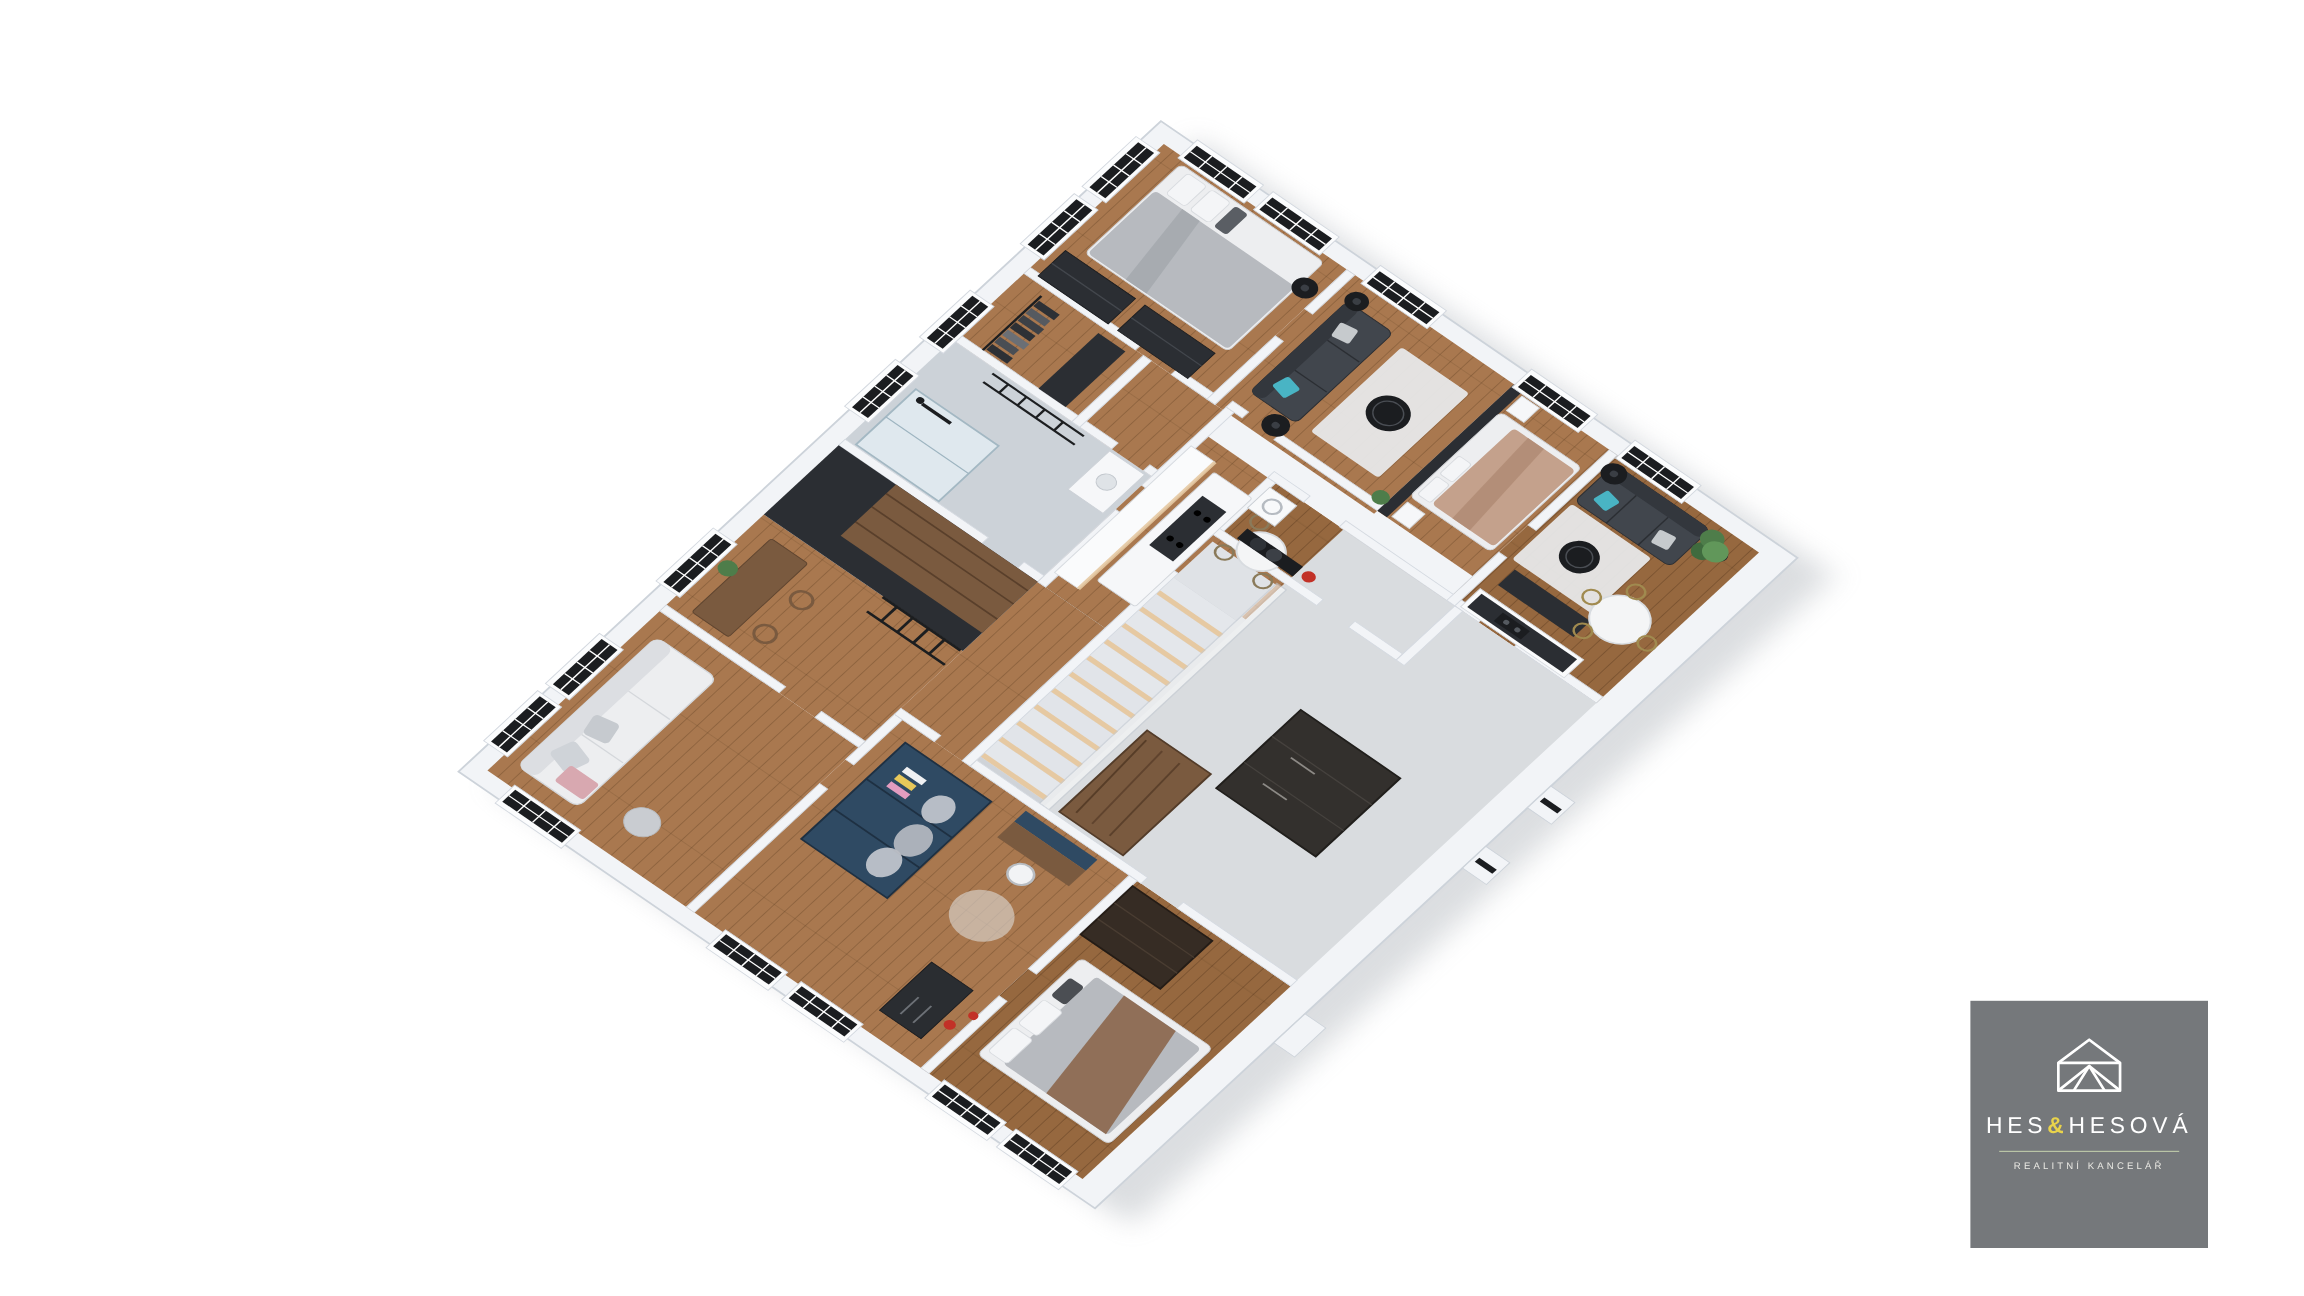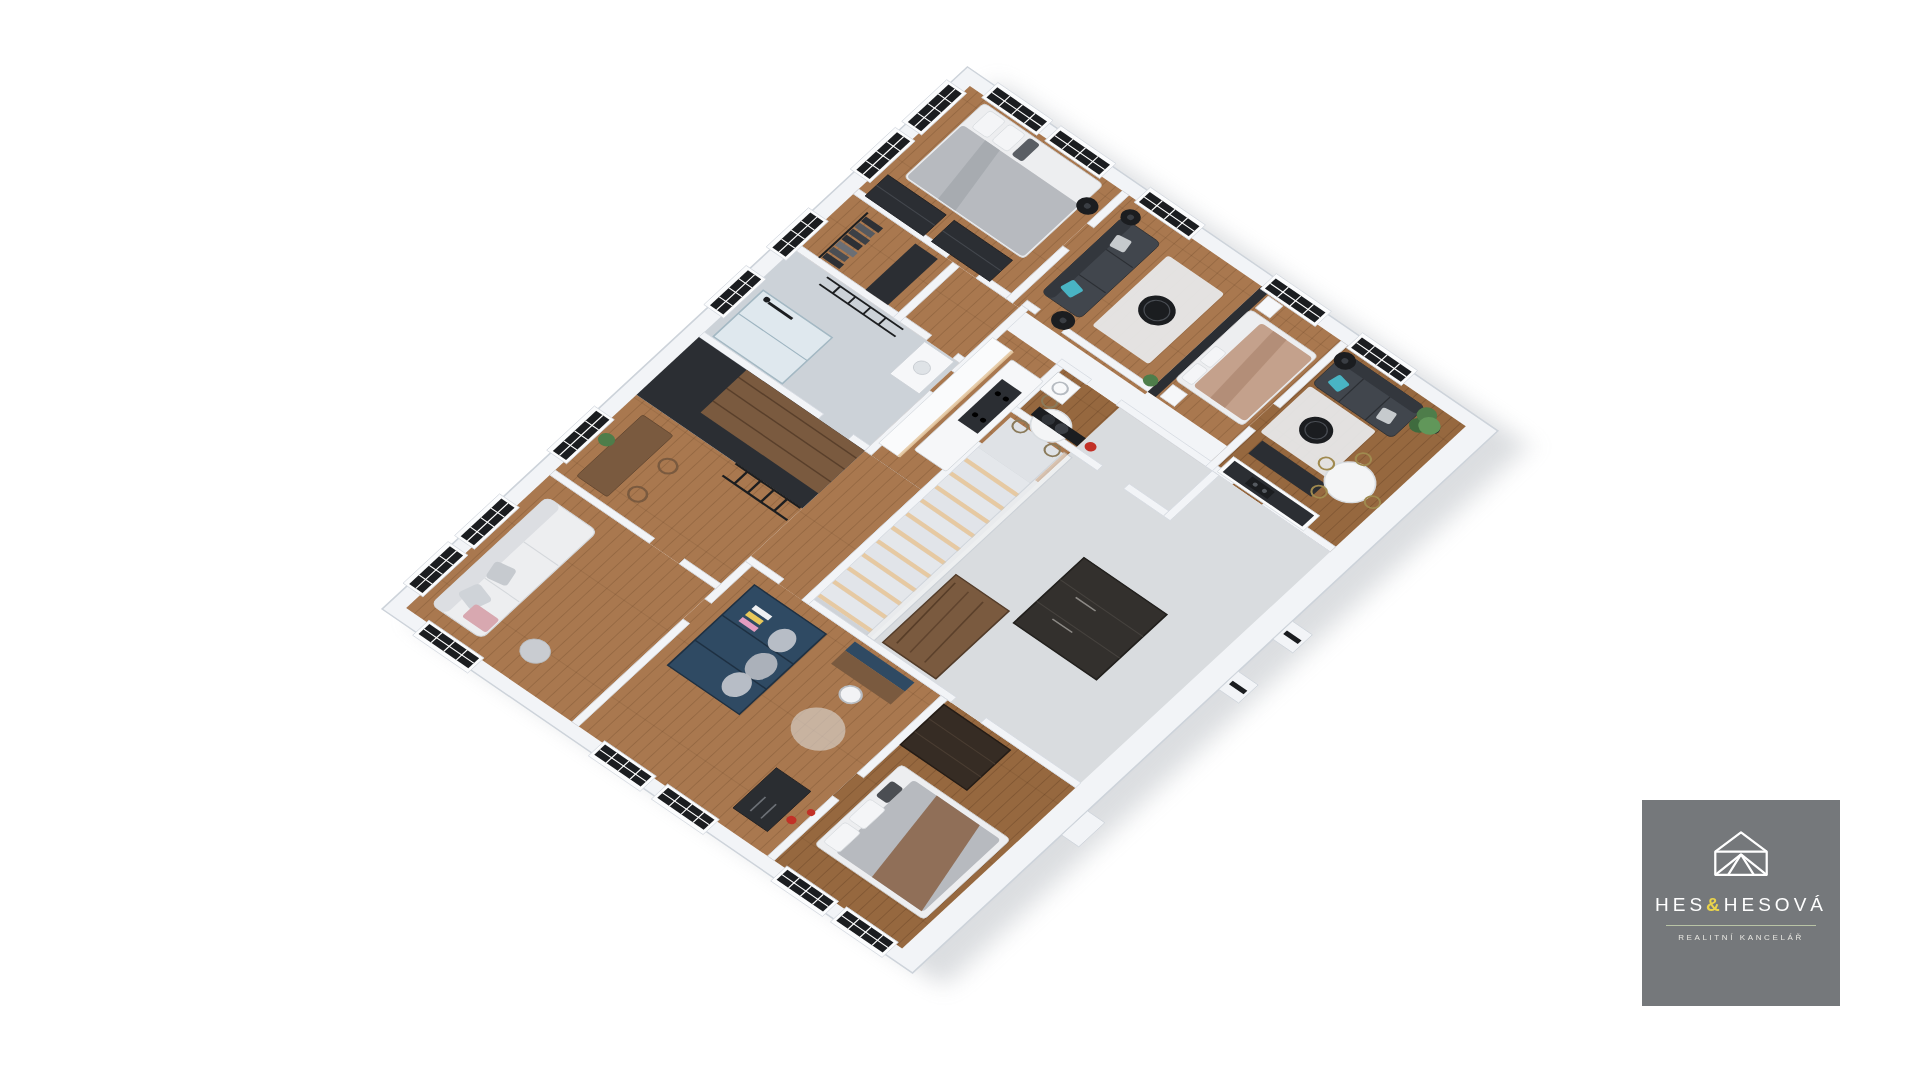--- a/index.html
+++ b/index.html
@@ -1,17 +1,17 @@
 <!DOCTYPE html>
 <html style="--canvas: #FFFFFF; --wall_top: #F2F4F7; --wall_edge: #D3D8DF; --wood: #A9784F; --wood_dark: #96683F; --wood_panel: #7A5A3F; --concrete: #D9DCDF; --tile: #CCD2D8; --charcoal: #2B2E33; --near_black: #1B1D20; --dark_brown: #362C24; --petrol_blue: #2F4A63; --teal: #49B4C4; --silver: #B7BABF; --blush: #C4A18C; --white_furniture: #EDEEF0; --rug: #E9EBEE; --plant_green: #4E7D4A; --step_light: #E6C9A2; --shadow: #9AA0A8; --logo_gray: #75787B; --logo_yellow: #E9D34B; --logo_sage: #B9C4A6; --logo_text: #FFFFFF; --accent_red: #C23127;"><head>
 <meta charset="utf-8">
 <style>
   html,body{margin:0;padding:0;background:#fff;}
   .canvas{position:relative;width:1920px;height:1019px;background:var(--canvas,#ffffff);overflow:hidden;
-          font-family:"Liberation Sans",sans-serif;}
+          font-family:"Liberation Sans",sans-serif;margin-top:34px;}
   .plan-svg{position:absolute;left:0;top:0;}
   
   .logo-card{position:absolute;left:1642px;top:800px;width:198px;height:206px;
              background:var(--logo_gray,#75787b);display:flex;flex-direction:column;
              align-items:center;justify-content:flex-start;}
   .logo-house{margin-top:26px;width:62px;height:54px;}
   .logo-title{margin-top:14px;color:var(--logo_text,#fff);font-size:19px;font-weight:400;
               letter-spacing:4px;white-space:nowrap;}
   .logo-title .amp{color:var(--logo_yellow,#e9d34b);font-weight:700;}
   .logo-divider{margin-top:9px;width:150px;height:1px;background:var(--logo_sage,#b9c4a6);}

